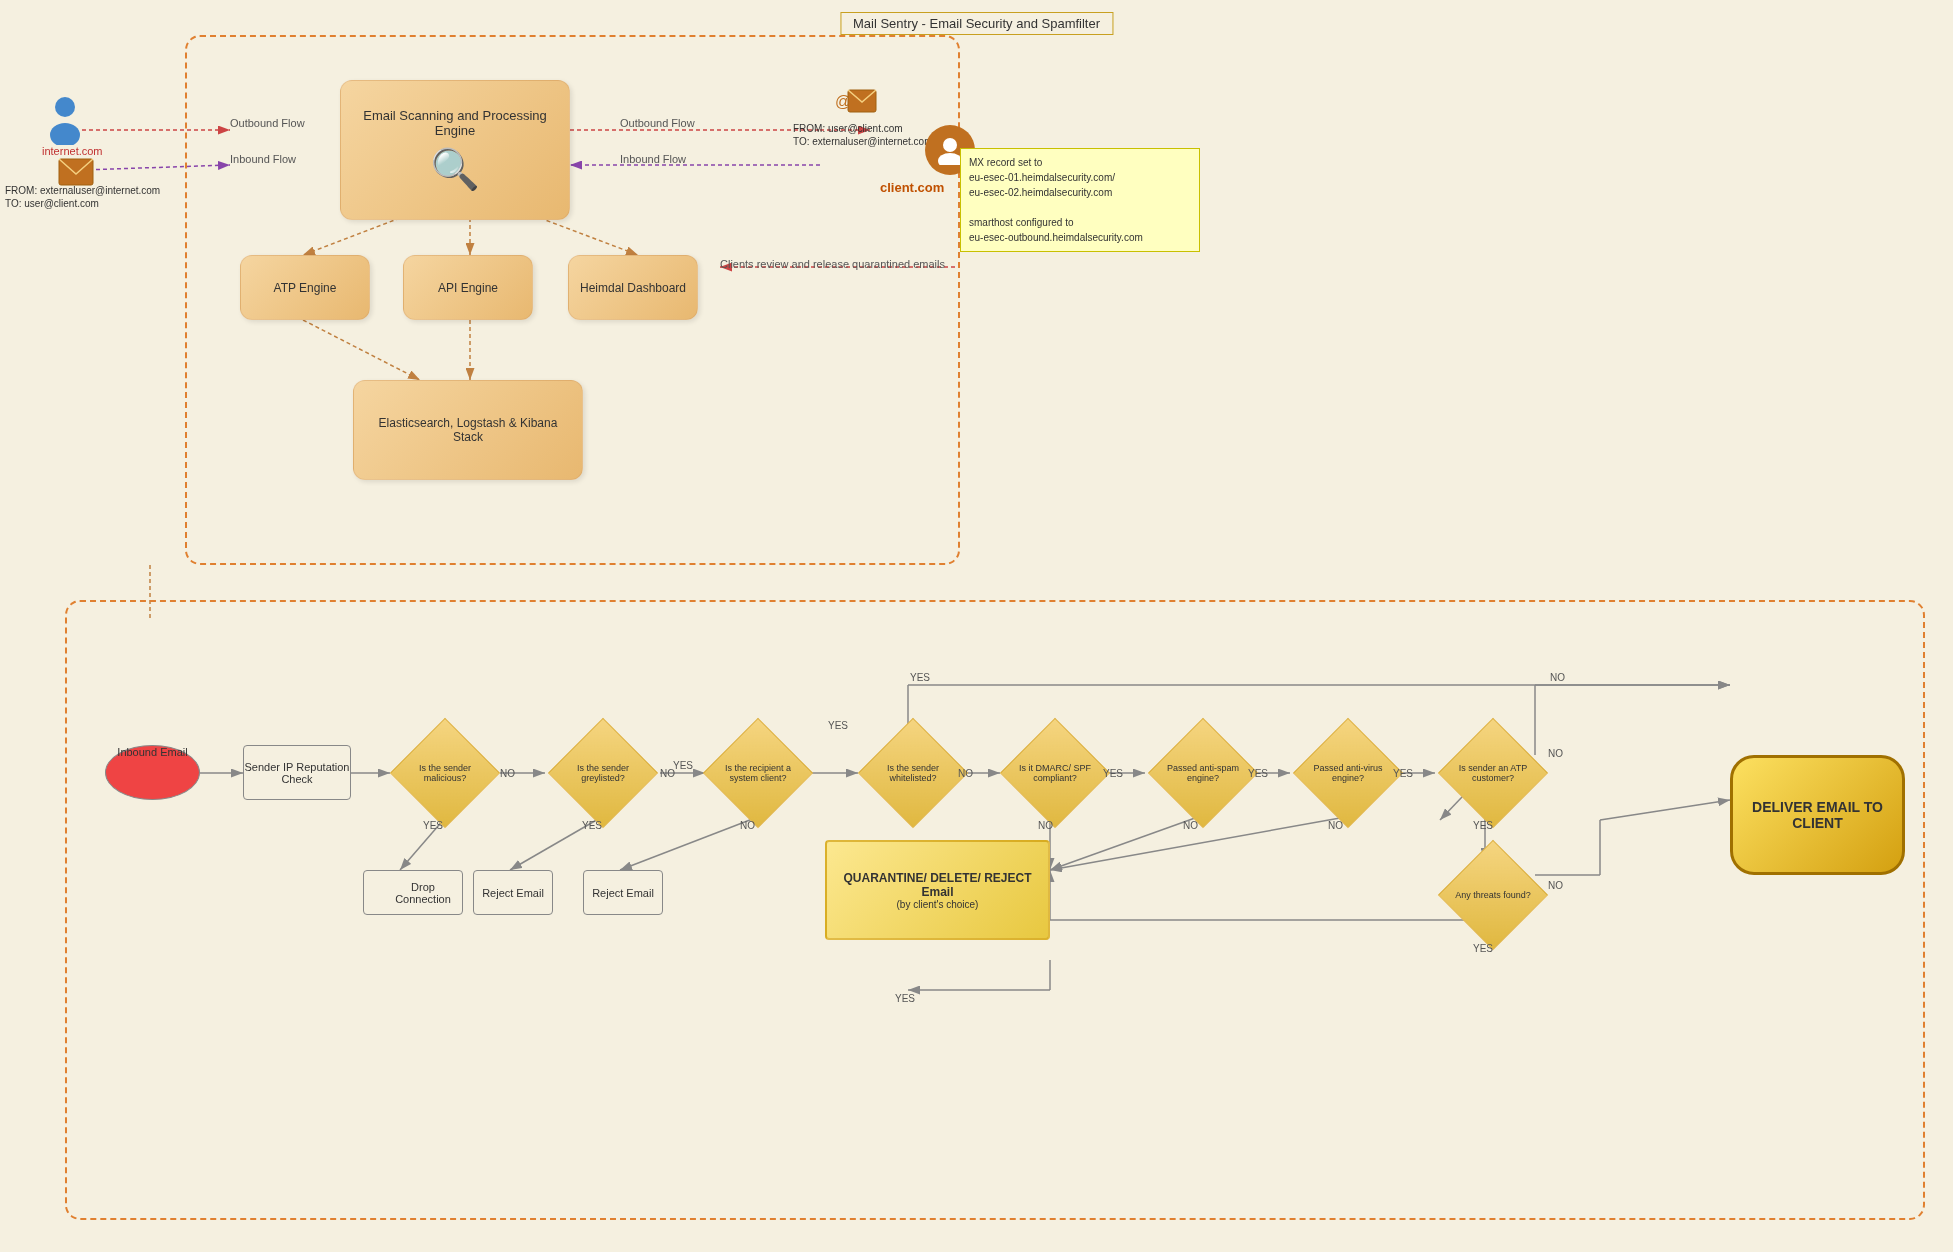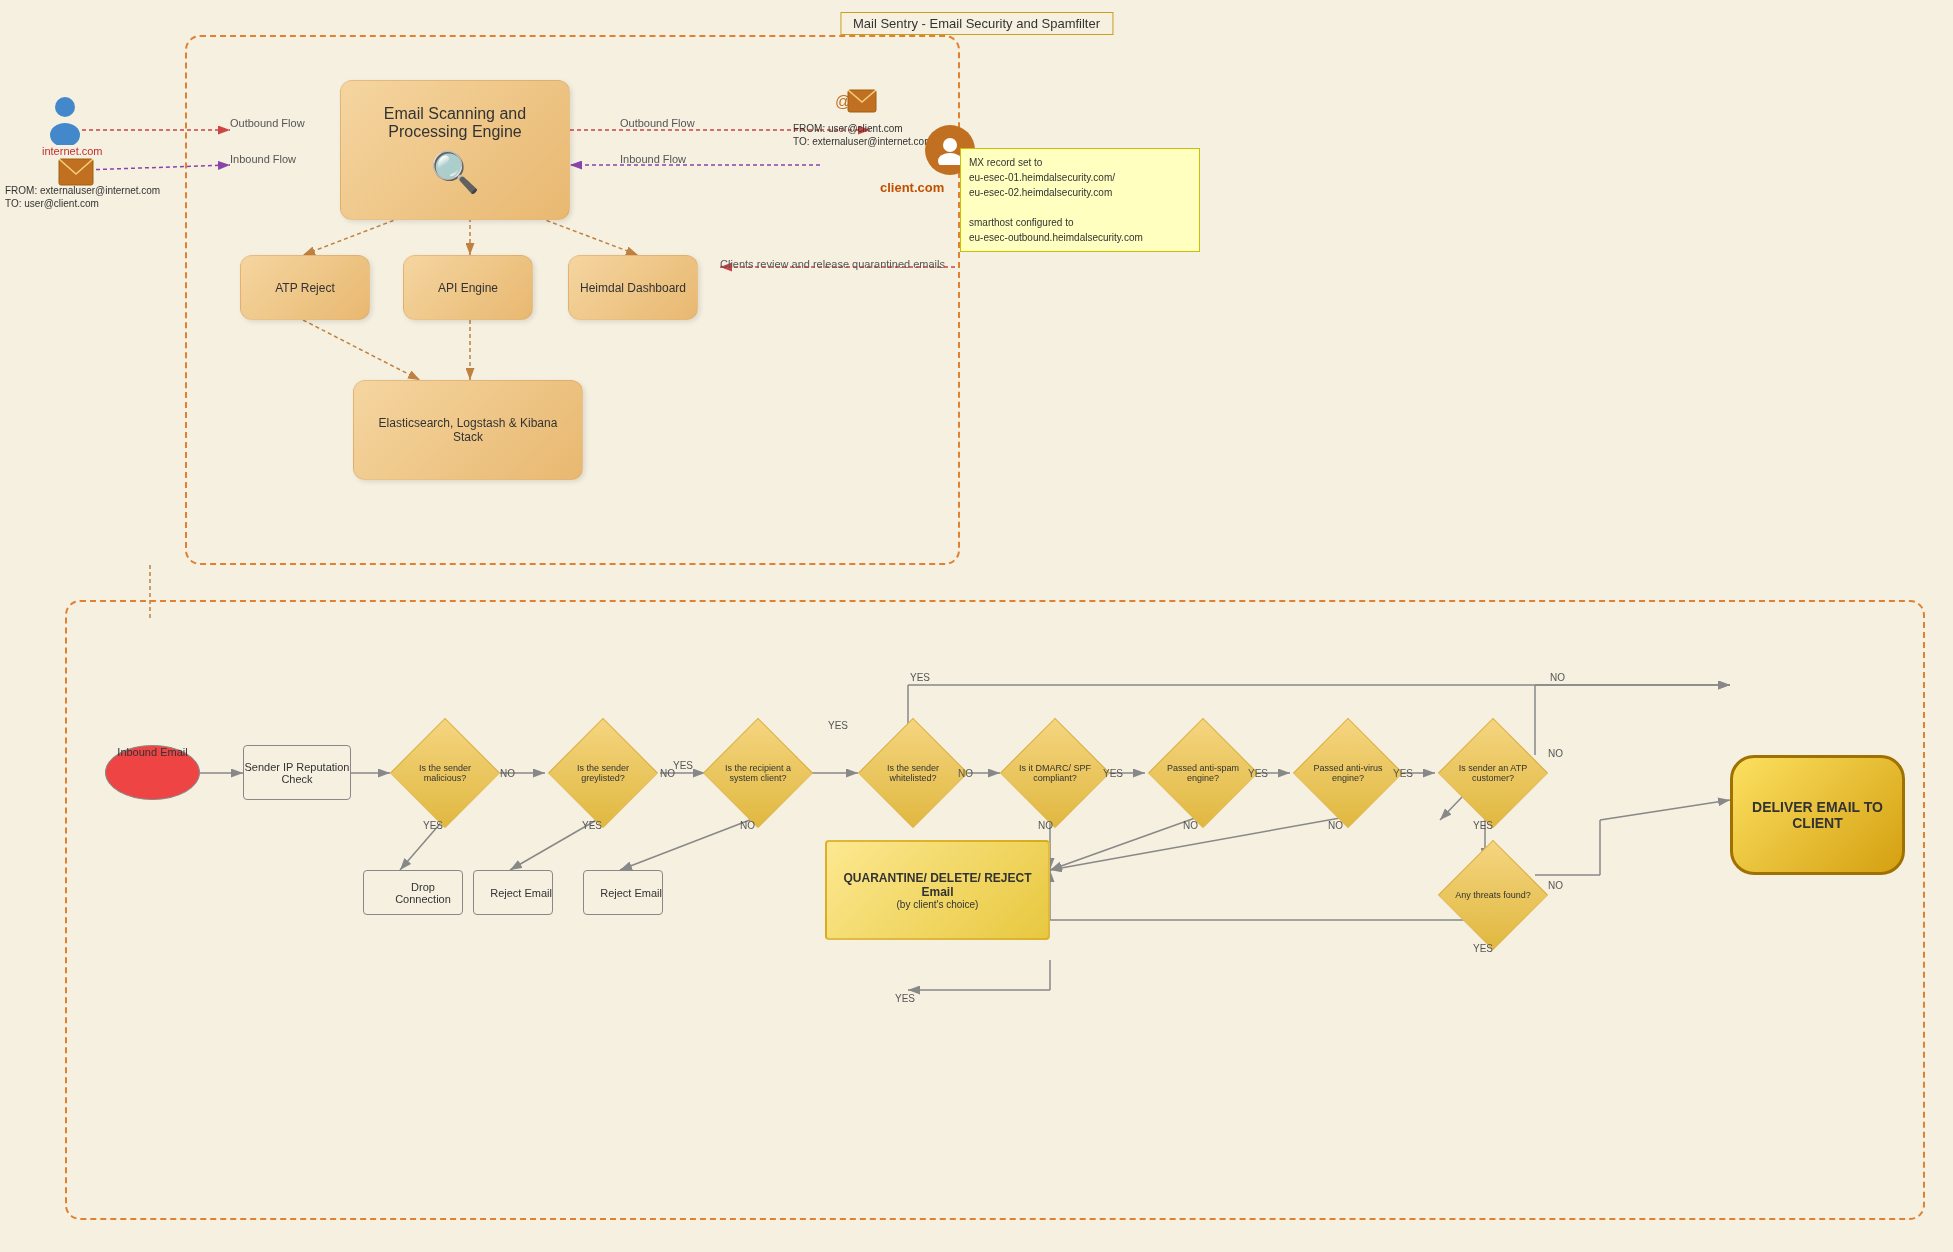--- a/index.html
+++ b/index.html
@@ -104,21 +104,21 @@
     }
 
     
     .rect-box {
       position: absolute;
       background: #f5f0e0;
       border: 1px solid #888;
       border-radius: 4px;
       display: flex;
       align-items: center;
-      justify-content: flex-end;
+      justify-content: center;
       text-align: center;
       font-size: 11px;
       color: #333;
     }
 
     .rect-box-orange {
       position: absolute;
       background: linear-gradient(135deg, #fce890, #e8c840);
       border: 2px solid #c8900080;
       border-radius: 4px;
@@ -290,28 +290,28 @@
 
   <line x1="150" y1="565" x2="150" y2="620" stroke="#c08040" stroke-width="1.5" stroke-dasharray="4,3"></line>
 </svg>
 
 <div class="main-title">Mail Sentry - Email Security and Spamfilter</div>
 
 <div class="top-container"></div>
 
 <div class="flow-box" style="left: 340px; top: 80px; width: 230px; height: 140px;">
   <div>
-    <div style="font-size:16px; margin-bottom:8px;">Email Scanning and Processing Engine</div>
+    <div style="font-size:13px; margin-bottom:8px;">Email Scanning and Processing Engine</div>
 
     <div style="font-size:40px; color:#3366bb;">🔍</div>
   </div>
 </div>
 
 <div class="flow-box" style="left: 240px; top: 255px; width: 130px; height: 65px;">
-  <span>ATP Reject</span>
+  <span>ATP Engine</span>
 </div>
 
 <div class="flow-box" style="left: 403px; top: 255px; width: 130px; height: 65px;">
   <span>API Engine</span>
 </div>
 
 <div class="flow-box" style="left: 568px; top: 255px; width: 130px; height: 65px;">
   <span>Heimdal Dashboard</span>
 </div>
 

